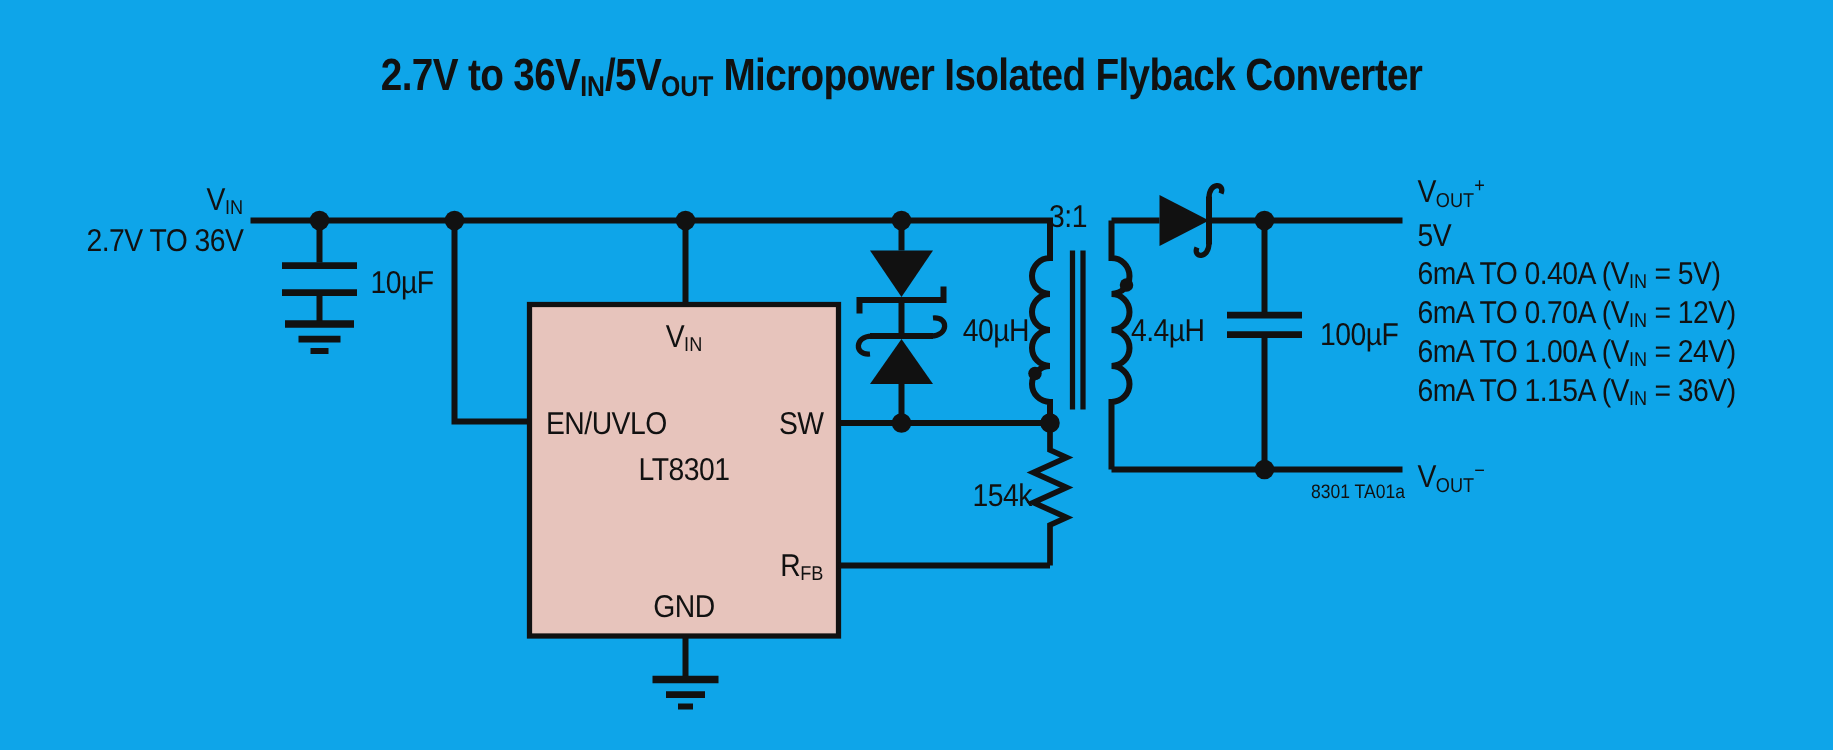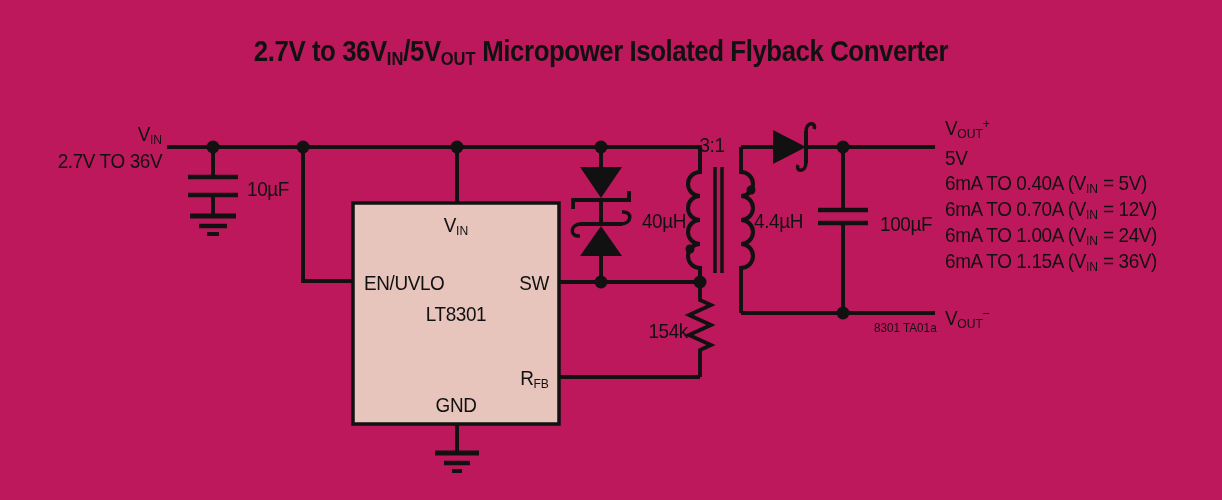--- a/index.html
+++ b/index.html
@@ -1,19 +1,19 @@
 <!DOCTYPE html>
 <html><head>
 <meta charset="utf-8">
 <style>
   html,body{margin:0;padding:0;background:#fff;}
   #stage{
     position:relative;
     width:1222px;height:500px;
-    background:#be185d;
+    background:#0ea5e9;
     font-family:"Liberation Sans","DejaVu Sans",sans-serif;
     color:#111;
     overflow:hidden;
   }
   #schem{position:absolute;left:0;top:0;}
   .title{
     position:absolute;left:0;top:34px;width:1202px;
     text-align:center;
     font-size:30px;font-weight:bold;
     letter-spacing:-0.5px;

